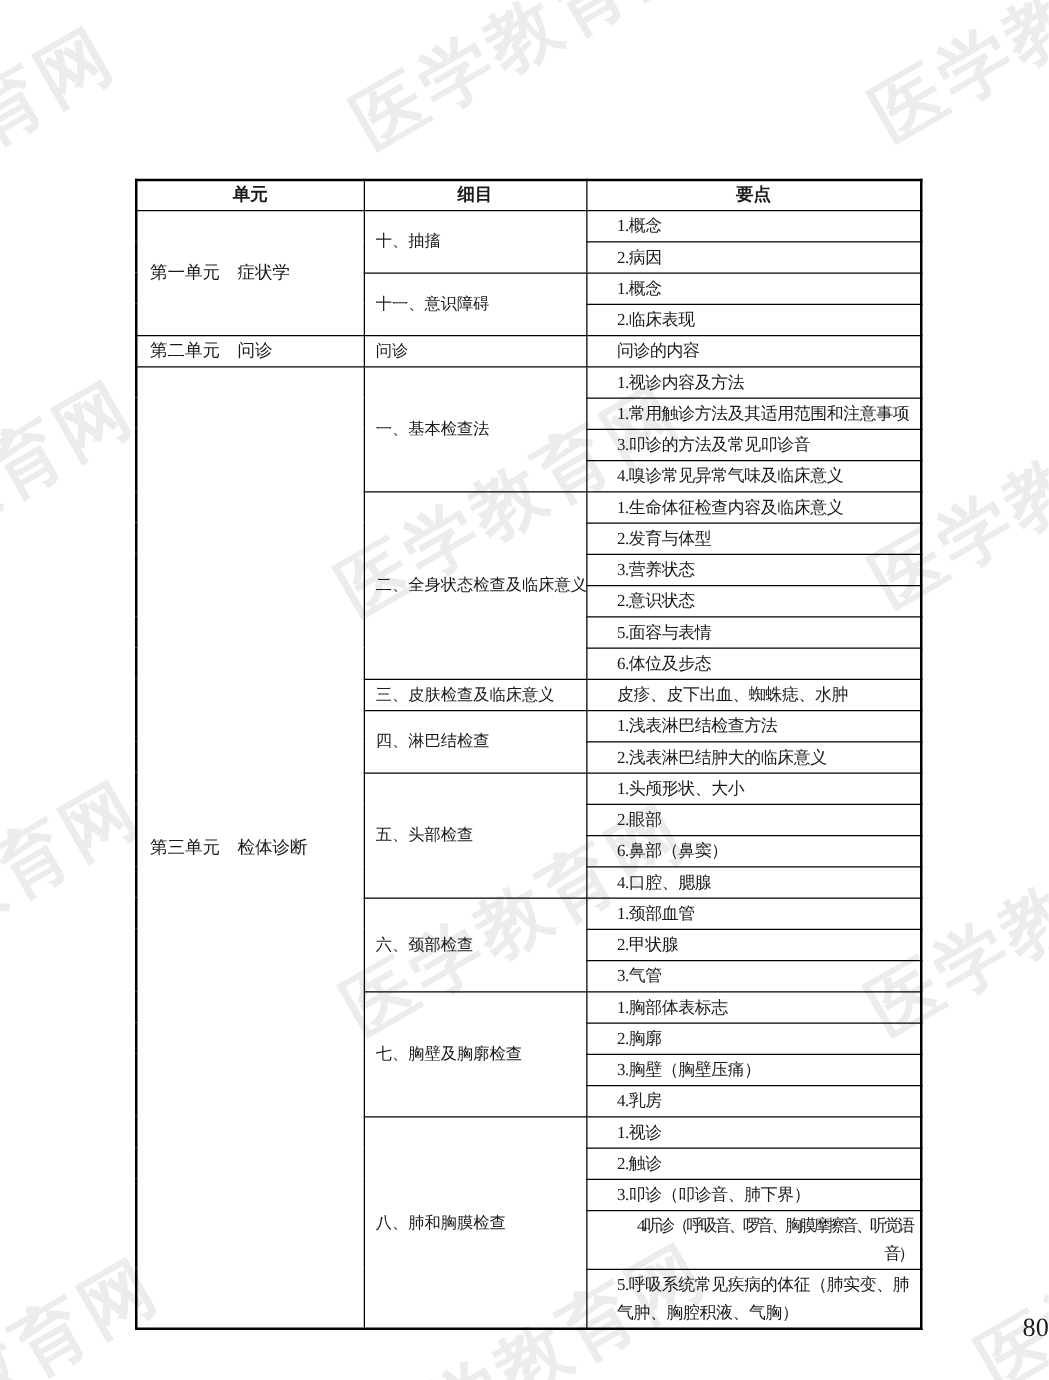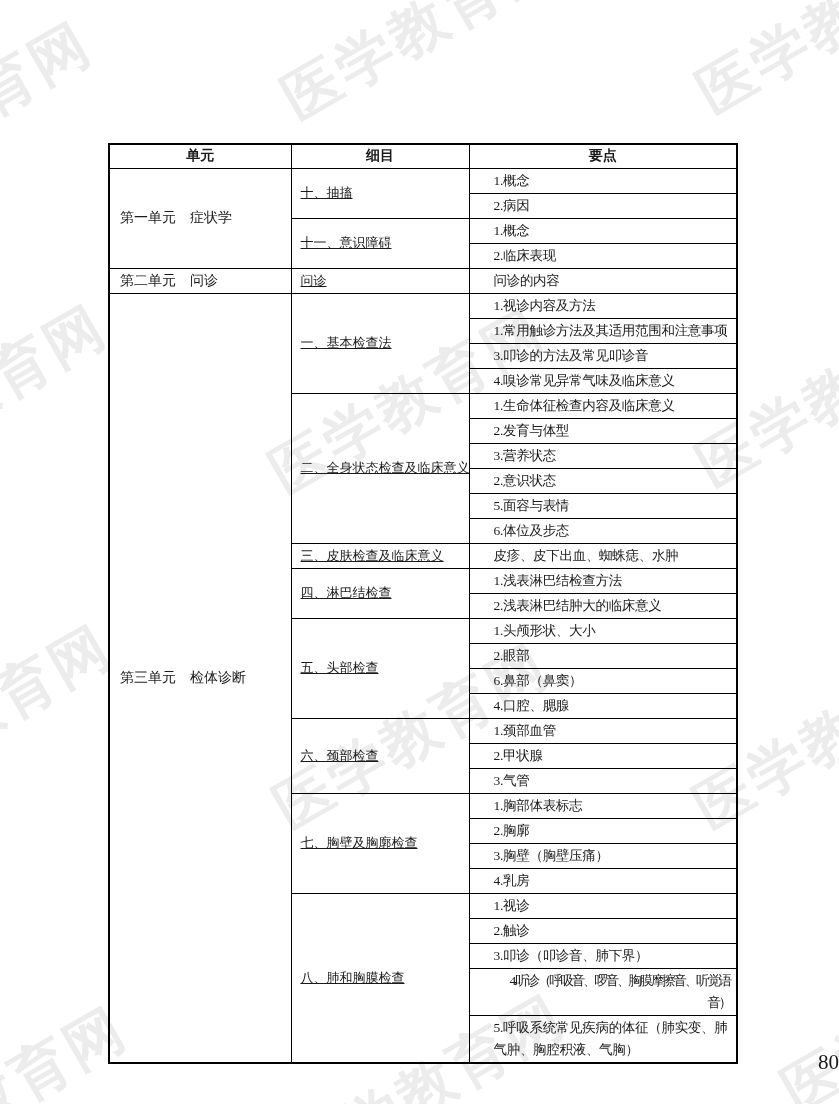--- a/index.html
+++ b/index.html
@@ -46,21 +46,20 @@
   }
   td.unit{
     font-size:14px;
     padding:1px 4px 1px 10px;
     white-space:nowrap;
   }
   td.item{
     font-size:13px;
     padding:1px 2px 1px 9px;
     white-space:nowrap;
-    text-decoration:underline;
   }
   td.point{
     font-size:13.5px;
     line-height:22px;
     letter-spacing:-0.3px;
     padding:1px 6px 1px 24px;
   }
   td.point.tight{letter-spacing:-2.2px;text-align:right;}
   .page-number{
     position:absolute;left:0;right:0;top:1050px;z-index:1;

